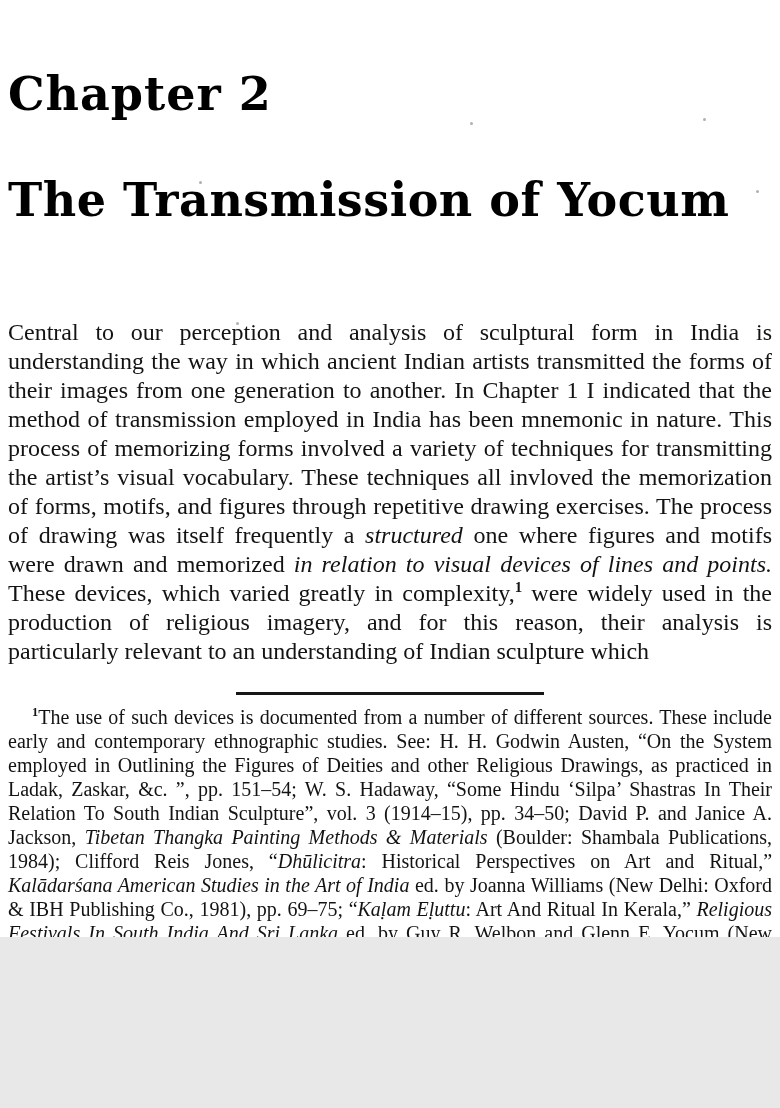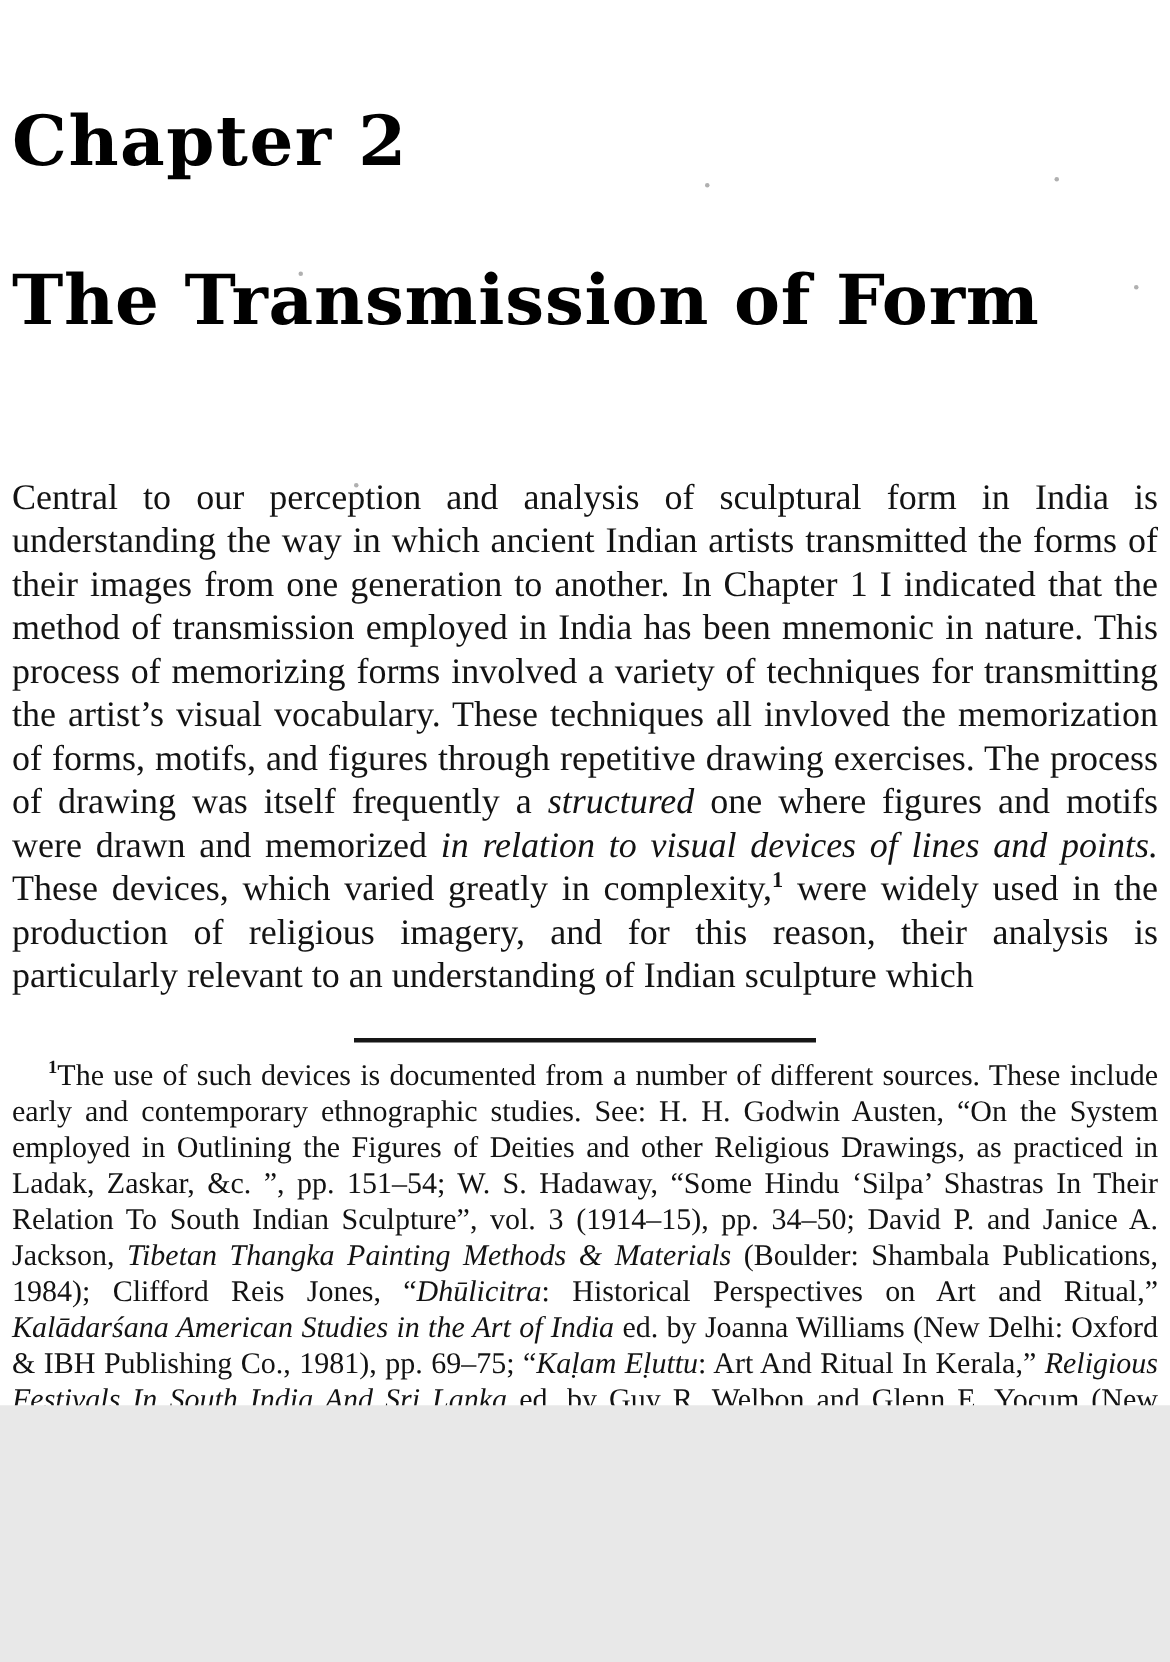--- a/index.html
+++ b/index.html
@@ -78,21 +78,21 @@
     opacity: 0.55;
   }
 </style>
 </head>
 <body>
 
 <div class="page">
 
   <h1 class="chapter-heading">Chapter 2</h1>
 
-  <h2 class="chapter-title">The Transmission of Form</h2>
+  <h2 class="chapter-title">The Transmission of Yocum</h2>
 
   <p class="body-paragraph"><span>Central to our perception and analysis of sculptural form in India is understanding the way in which ancient Indian artists transmitted the forms of their images from one generation to another.  In Chapter 1 I indicated that the method of transmission employed in India has been mnemonic in nature.  This process of memorizing forms involved a variety of techniques for transmitting the artist’s visual vocabulary. These techniques all invloved the memorization of forms, motifs, and figures through repetitive drawing exercises.  The process of drawing was itself frequently a </span><em>structured</em><span> one where figures and motifs were drawn and memorized </span><em>in relation to visual devices of lines and points.</em><span> These devices, which varied greatly in complexity,</span><sup>1</sup><span> were widely used in the production of religious imagery, and for this reason, their analysis is particularly relevant to an understanding of Indian sculpture which</span></p>
 
   <hr class="footnote-rule">
 
   <p class="footnote-text"><sup>1</sup><span>The use of such devices is documented from a number of different sources. These include early and contemporary ethnographic studies.  See:  H. H. Godwin Austen, “On the System employed in Outlining the Figures of Deities and other Religious Drawings, as practiced in Ladak, Zaskar, &amp;c. ”, pp. 151–54; W. S. Hadaway, “Some Hindu ‘Silpa’ Shastras In Their Relation To South Indian Sculpture”, vol. 3 (1914–15), pp. 34–50; David P. and Janice A. Jackson, </span><em>Tibetan Thangka Painting Methods &amp; Materials</em><span> (Boulder:  Shambala Publications, 1984); Clifford Reis Jones, “</span><em>Dhūlicitra</em><span>:  Historical Perspectives on Art and Ritual,” </span><em>Kalādarśana American Studies in the Art of India</em><span> ed. by Joanna Williams (New Delhi:  Oxford &amp; IBH Publishing Co., 1981), pp. 69–75; “</span><em>Kaḷam Eḷuttu</em><span>:  Art And Ritual In Kerala,” </span><em>Religious Festivals In South India And Sri Lanka</em><span> ed. by Guy R. Welbon and Glenn E. Yocum (New Delhi:  Manohar, 1982), pp. 269–94.</span></p>
 
   <div class="speck" style="left:470px; top:122px;"></div>
   <div class="speck" style="left:703px; top:118px;"></div>
   <div class="speck" style="left:199px; top:181px;"></div>

